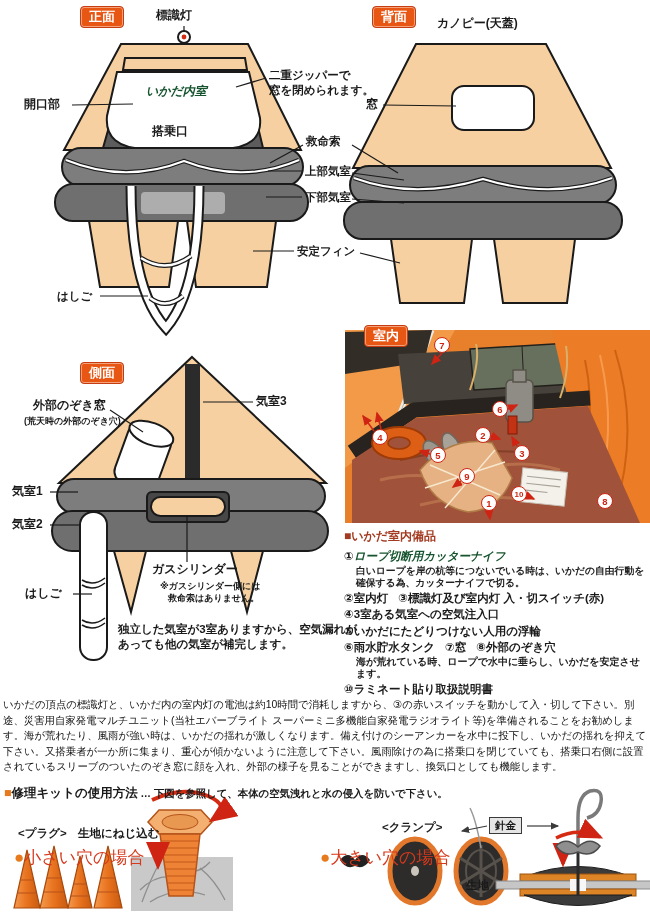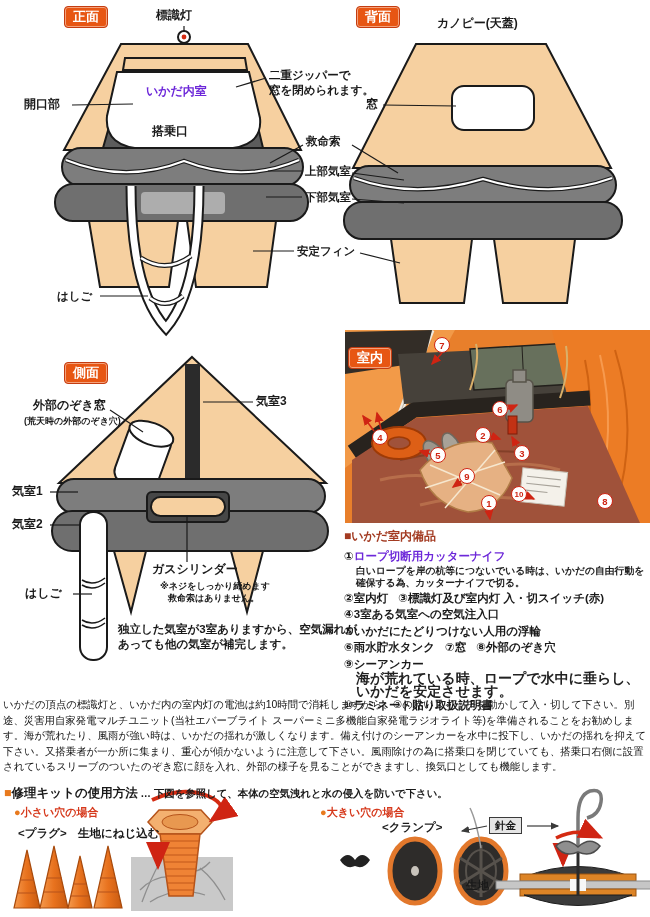--- a/index.html
+++ b/index.html
@@ -1,40 +1,40 @@
 <!DOCTYPE html>
 <html><head>
 <meta charset="utf-8">
 <style>
   html,body{margin:0;padding:0;background:#fff;}
   #canvas{position:relative;width:650px;height:917px;background:#fff;overflow:hidden;
           font-family:"Liberation Sans","DejaVu Sans",sans-serif;color:#1a1a1a;}
   #art{position:absolute;left:0;top:0;}
   .badge{position:absolute;background:#e75613;color:#fff;font-weight:bold;font-size:13px;
          line-height:20px;padding:0 8px;border-radius:4px;border:1px solid #c43c10;
-         box-shadow:inset 0 0 0 1px #f4a27c;}
+         box-shadow:inset 0 0 0 1px #f4a27c;margin-left:16px;}
   .lb{position:absolute;font-weight:bold;font-size:11.5px;line-height:14px;white-space:nowrap;}
   .lb12{font-size:12px;}
   .sm{font-size:9px;font-weight:bold;}
-  .red{color:#6d28d9;}
+  .red{color:#14532d;font-style:italic;}
   .callout{position:absolute;width:16px;height:16px;border-radius:50%;background:#fff;
            border:1.6px solid #cf2413;color:#cf2413;font-weight:bold;font-size:9.5px;
            display:flex;align-items:center;justify-content:center;box-sizing:border-box;z-index:5;}
   .eq{position:absolute;left:344px;top:528px;width:304px;}
   .eq-h{font-size:12px;font-weight:bold;color:#a33b22;margin-bottom:3px;}
   .eq-item{font-size:11.5px;font-weight:bold;line-height:16.5px;}
   .eq-desc{font-size:9.8px;font-weight:bold;line-height:12.5px;padding-left:12px;color:#222;}
   .eq-row{white-space:nowrap;}
   .gap{display:inline-block;width:10px;}
   #bodytext{position:absolute;left:3px;top:697px;width:645px;font-size:10.4px;
             font-weight:normal;line-height:15.6px;color:#111;}
   #repair-h{position:absolute;left:4px;top:785px;font-size:12.5px;font-weight:bold;}
   #repair-h .sq{color:#e87a1e;}
   #repair-h .nt{font-size:10.4px;font-weight:bold;}
-  .hole-h{position:absolute;font-size:11px;font-weight:bold;color:#d6391c;}
+  .hole-h{position:absolute;font-size:17px;font-weight:normal;color:#d6391c;margin-top:41px;}
   .hole-h .bl{color:#e87a1e;}
   .large-desc{position:absolute;left:321px;top:826px;width:106px;font-size:9px;
               font-weight:bold;line-height:12.8px;color:#333;}
   .boxed{position:absolute;border:1.2px solid #3a3a3a;background:#e5e5e5;font-size:10.5px;
          font-weight:bold;padding:1px 5px;line-height:13px;}
 </style>
 </head>
 <body>
 
 <div id="canvas">
@@ -234,21 +234,21 @@
     <path d="M524,895 Q578,916 632,895 Z" fill="#3b3b3b" stroke="#1c1c1c" stroke-width="1"></path>
     <rect x="570" y="879" width="16" height="12" fill="#f7f7f7"></rect>
     <line x1="578" y1="852" x2="578" y2="896" stroke="#2a2a2a" stroke-width="3"></line>
     <path d="M556,846 Q566,836 578,847 Q590,836 600,846 Q592,858 578,852 Q564,858 556,846 Z" fill="#8f8f8f" stroke="#4c4c4c" stroke-width="1.5"></path>
   </g>
 </svg>
 
 <div class="badge" style="left:64px;top:6px">正面</div>
 <div class="badge" style="left:356px;top:6px">背面</div>
 <div class="badge" style="left:64px;top:362px">側面</div>
-<div class="badge" style="left:348px;top:347px;z-index:6">室内</div>
+<div class="badge" style="left:348px;top:325px;z-index:6">室内</div>
 
 <div class="lb lb12" style="left:156px;top:8px">標識灯</div>
 <div class="lb lb12" style="left:24px;top:97px">開口部</div>
 <div class="lb lb12 red" style="left:146px;top:84px">いかだ内室</div>
 <div class="lb lb12" style="left:152px;top:124px">搭乗口</div>
 <div class="lb" style="left:269px;top:68px">二重ジッパーで</div>
 <div class="lb" style="left:269px;top:83px">窓を閉められます。</div>
 <div class="lb lb12" style="left:437px;top:16px">カノピー(天蓋)</div>
 <div class="lb lb12" style="left:366px;top:97px">窓</div>
 
@@ -257,21 +257,21 @@
 <div class="lb" style="left:305px;top:190px">下部気室</div>
 <div class="lb" style="left:297px;top:244px">安定フィン</div>
 <div class="lb" style="left:57px;top:289px">はしご</div>
 
 <div class="lb lb12" style="left:33px;top:398px">外部のぞき窓</div>
 <div class="lb sm" style="left:24px;top:414px">(荒天時の外部のぞき穴)</div>
 <div class="lb lb12" style="left:256px;top:394px">気室3</div>
 <div class="lb lb12" style="left:12px;top:484px">気室1</div>
 <div class="lb lb12" style="left:12px;top:517px">気室2</div>
 <div class="lb lb12" style="left:152px;top:562px">ガスシリンダー</div>
-<div class="lb sm" style="left:160px;top:579px">※ネジをしっかり締めます</div>
+<div class="lb sm" style="left:160px;top:579px">※ガスシリンダー側には</div>
 <div class="lb sm" style="left:168px;top:591px">救命索はありません。</div>
 <div class="lb lb12" style="left:25px;top:586px">はしご</div>
 <div class="lb" style="left:118px;top:622px">独立した気室が3室ありますから、空気漏れが</div>
 <div class="lb" style="left:118px;top:637px">あっても他の気室が補完します。</div>
 
 <div class="callout" style="left:481px;top:495px">1</div>
 <div class="callout" style="left:475px;top:427px">2</div>
 <div class="callout" style="left:514px;top:445px">3</div>
 <div class="callout" style="left:372px;top:429px">4</div>
 <div class="callout" style="left:430px;top:447px">5</div>
@@ -283,22 +283,21 @@
 
 <div class="eq">
   <div class="eq-h">■いかだ室内備品</div>
   <div class="eq-item eq-row"><span>①</span><span class="red">ロープ切断用カッターナイフ</span></div>
   <div class="eq-desc">白いロープを岸の杭等につないでいる時は、いかだの自由行動を</div>
   <div class="eq-desc">確保する為、カッターナイフで切る。</div>
   <div class="eq-item eq-row"><span>②</span><span>室内灯</span><span class="gap"></span><span>③</span><span>標識灯及び室内灯 入・切スイッチ(赤)</span></div>
   <div class="eq-item eq-row"><span>④</span><span>3室ある気室への空気注入口</span></div>
   <div class="eq-item eq-row"><span>⑤</span><span>いかだにたどりつけない人用の浮輪</span></div>
   <div class="eq-item eq-row"><span>⑥</span><span>雨水貯水タンク</span><span class="gap"></span><span>⑦</span><span>窓</span><span class="gap"></span><span>⑧</span><span>外部のぞき穴</span></div>
-  <div class="eq-item eq-row"><span>⑨</span><span>シーアンカー</span></div>
-  <div class="eq-desc" style="font-size:14px">海が荒れている時、ロープで水中に垂らし、いかだを安定させます。</div>
+  <div class="eq-desc" style="font-size:10px">海が荒れている時、ロープで水中に垂らし、いかだを安定させます。</div>
   <div class="eq-item eq-row"><span>⑩</span><span>ラミネート貼り取扱説明書</span></div>
 </div>
 
 <div id="bodytext">いかだの頂点の標識灯と、いかだ内の室内灯の電池は約10時間で消耗しますから、③の赤いスイッチを動かして入・切して下さい。別途、災害用自家発電マルチユニット(当社エバーブライト スーパーミニ多機能自家発電ラジオライト等)を準備されることをお勧めします。海が荒れたり、風雨が強い時は、いかだの揺れが激しくなります。備え付けのシーアンカーを水中に投下し、いかだの揺れを抑えて下さい。又搭乗者が一か所に集まり、重心が傾かないように注意して下さい。風雨除けの為に搭乗口を閉じていても、搭乗口右側に設置されているスリーブのついたのぞき窓に顔を入れ、外部の様子を見ることができますし、換気口としても機能します。</div>
 
 <div id="repair-h">
   <span class="sq">■</span><span>修理キットの使用方法</span><span class="nt"> … 下図を参照して、本体の空気洩れと水の侵入を防いで下さい。</span>
 </div>
 
 <div class="hole-h" style="left:14px;top:805px">

